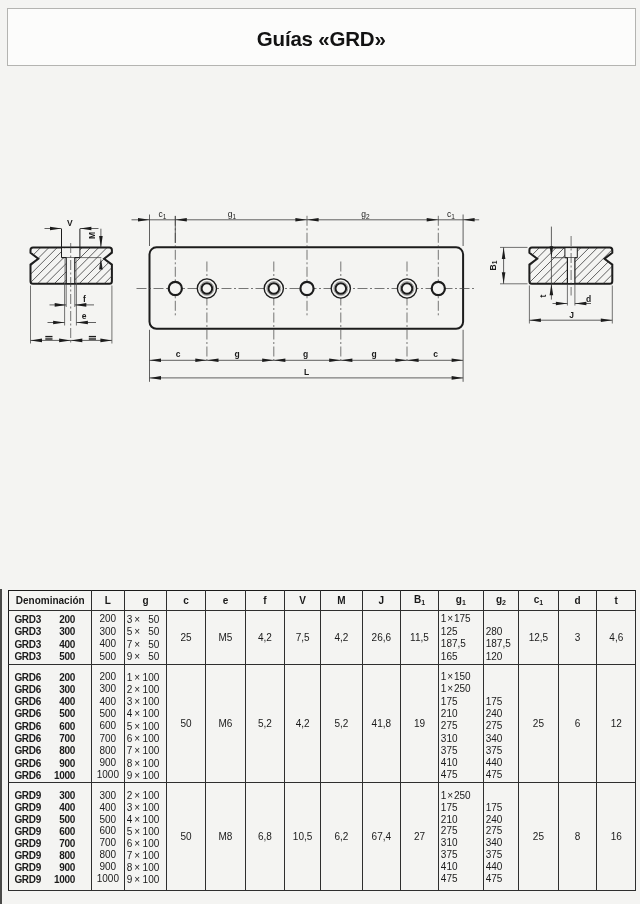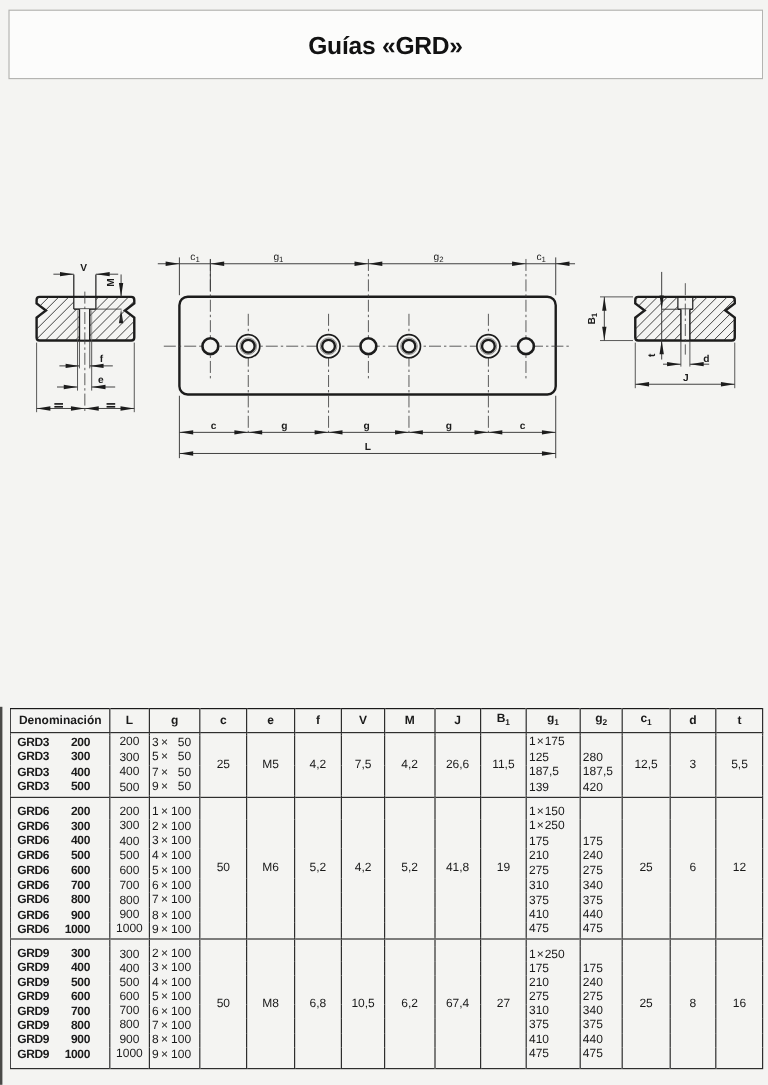--- a/index.html
+++ b/index.html
@@ -392,21 +392,21 @@
 <td class="num" rowspan="6">M5</td>
 <td class="num" rowspan="6">4,2</td>
 <td class="num" rowspan="6">7,5</td>
 <td class="num" rowspan="6">4,2</td>
 <td class="num" rowspan="6">26,6</td>
 <td class="num" rowspan="6">11,5</td>
 <td class="lft"></td>
         <td class="lft"></td>
 <td class="num" rowspan="6">12,5</td>
 <td class="num" rowspan="6">3</td>
-<td class="num" rowspan="6">5,5</td>
+<td class="num" rowspan="6">4,6</td>
 </tr>
 <tr style="height:12.4px">
 <td class="den">
           <span>GRD3</span>
           <span>200</span>
         </td>
 <td class="num">200</td>
 <td class="gcol">
           <span>3 ×</span>
           <span>50</span>
@@ -443,22 +443,22 @@
 <tr style="height:12.4px">
 <td class="den">
           <span>GRD3</span>
           <span>500</span>
         </td>
 <td class="num">500</td>
 <td class="gcol">
           <span>9 ×</span>
           <span>50</span>
         </td>
-<td class="lft">139</td>
-<td class="lft">420</td>
+<td class="lft">165</td>
+<td class="lft">120</td>
 </tr>
 <tr style="height:2.1px">
 <td class="den"></td>
         <td class="num"></td>
         <td class="gcol"></td>
         <td class="lft"></td>
         <td class="lft"></td>
 </tr>
 </tbody>
 

